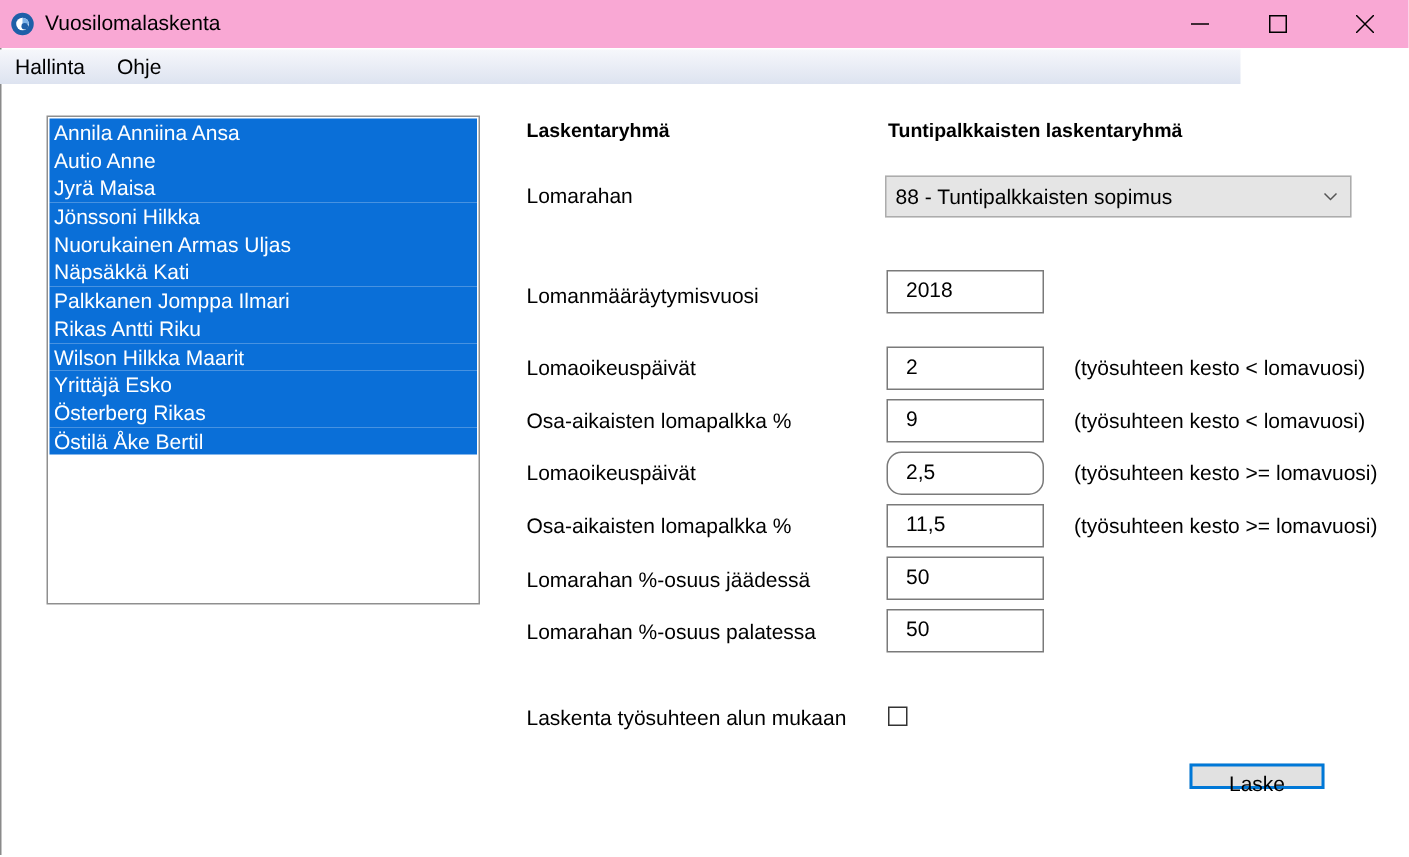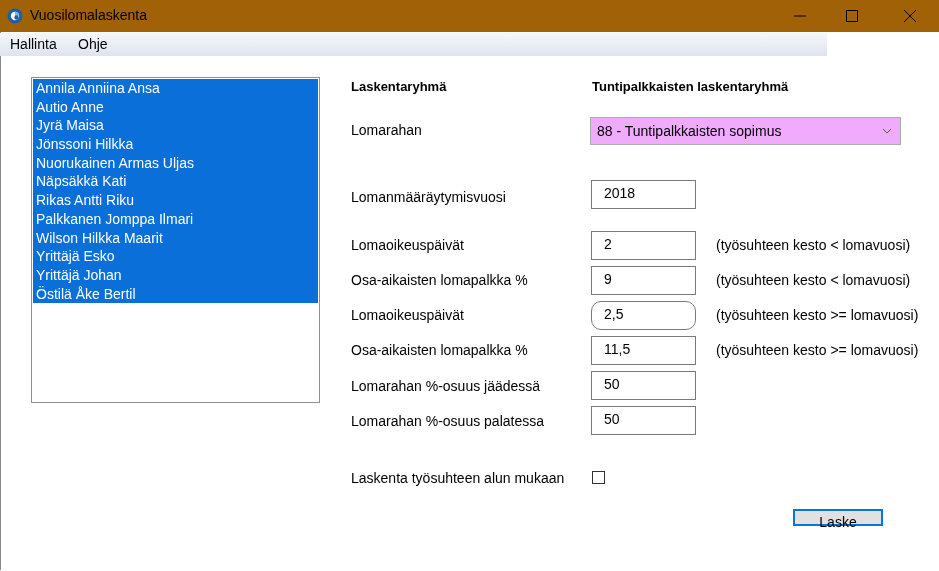--- a/index.html
+++ b/index.html
@@ -7,21 +7,21 @@
     width: 939px; height: 571px; overflow: hidden; position: relative;
     background: #ffffff;
     font-family: "Liberation Sans", "DejaVu Sans", sans-serif;
     color: #000;
   }
   .window-border {
     position: absolute; left: 0; top: 0; width: 938px; height: 570px;
     border-left: 1px solid #8a8a8a; pointer-events: none;
   }
   .titlebar {
-    position: absolute; left: 0; top: 0; width: 939px; height: 32px; background: #a16207;
+    position: absolute; left: 0; top: 0; width: 939px; height: 32px; background: #f9a8d4;
   }
   .app-icon {
     position: absolute; left: 7px; top: 8px; width: 16px; height: 16px;
   }
   .title-text {
     position: absolute; left: 30px; top: 7px; font-size: 14px; color: #000;
   }
   .win-btn {
     position: absolute; top: 0; width: 46px; height: 32px;
     display: flex; align-items: center; justify-content: center;
@@ -44,21 +44,21 @@
   }
   .label {
     position: absolute; left: 351px; font-size: 14px; color: #000; white-space: nowrap;
   }
   .label.bold { font-weight: bold; font-size: 13px; }
   .value-bold {
     position: absolute; left: 592px; top: 79px; font-size: 13px; font-weight: bold;
   }
   .select {
     position: absolute; left: 590px; top: 117px; width: 311px; height: 28px;
-    background: #f0abfc; border: 1px solid #acacac; box-sizing: border-box;
+    background: #e5e5e5; border: 1px solid #acacac; box-sizing: border-box;
     font-size: 14px; padding-left: 6px; line-height: 26px;
   }
   .select .chev {
     position: absolute; right: 8px; top: 0px;
   }
   .text-input {
     position: absolute; left: 591px; width: 105px; height: 29px;
     border: 1px solid #7a7a7a; box-sizing: border-box; background: #fff;
     font-size: 14px; padding-left: 12px; line-height: 25px;
     font-family: "Liberation Sans", sans-serif;
@@ -112,25 +112,25 @@
   <span class="menu-item" style="left:78px;">Ohje</span>
 </div>
 
 <div class="listbox">
   <div class="list-item">Annila Anniina Ansa</div>
   <div class="list-item">Autio Anne</div>
   <div class="list-item">Jyrä Maisa</div>
   <div class="list-item">Jönssoni Hilkka</div>
   <div class="list-item">Nuorukainen Armas Uljas</div>
   <div class="list-item">Näpsäkkä Kati</div>
+  <div class="list-item">Palkkanen Jomppa Ilmari</div>
   <div class="list-item">Rikas Antti Riku</div>
-  <div class="list-item">Palkkanen Jomppa Ilmari</div>
   <div class="list-item">Wilson Hilkka Maarit</div>
   <div class="list-item">Yrittäjä Esko</div>
-  <div class="list-item">Yrittäjä Johan</div>
+  <div class="list-item">Österberg Rikas</div>
   <div class="list-item">Östilä Åke Bertil</div>
 </div>
 
 <span class="label bold" style="top:79px;">Laskentaryhmä</span>
 <span class="value-bold">Tuntipalkkaisten laskentaryhmä</span>
 
 <span class="label" style="top:122px;">Lomarahan</span>
 <div class="select">
   <span>88 - Tuntipalkkaisten sopimus</span>
   <svg class="chev" width="10" height="26" viewBox="0 0 10 26">

